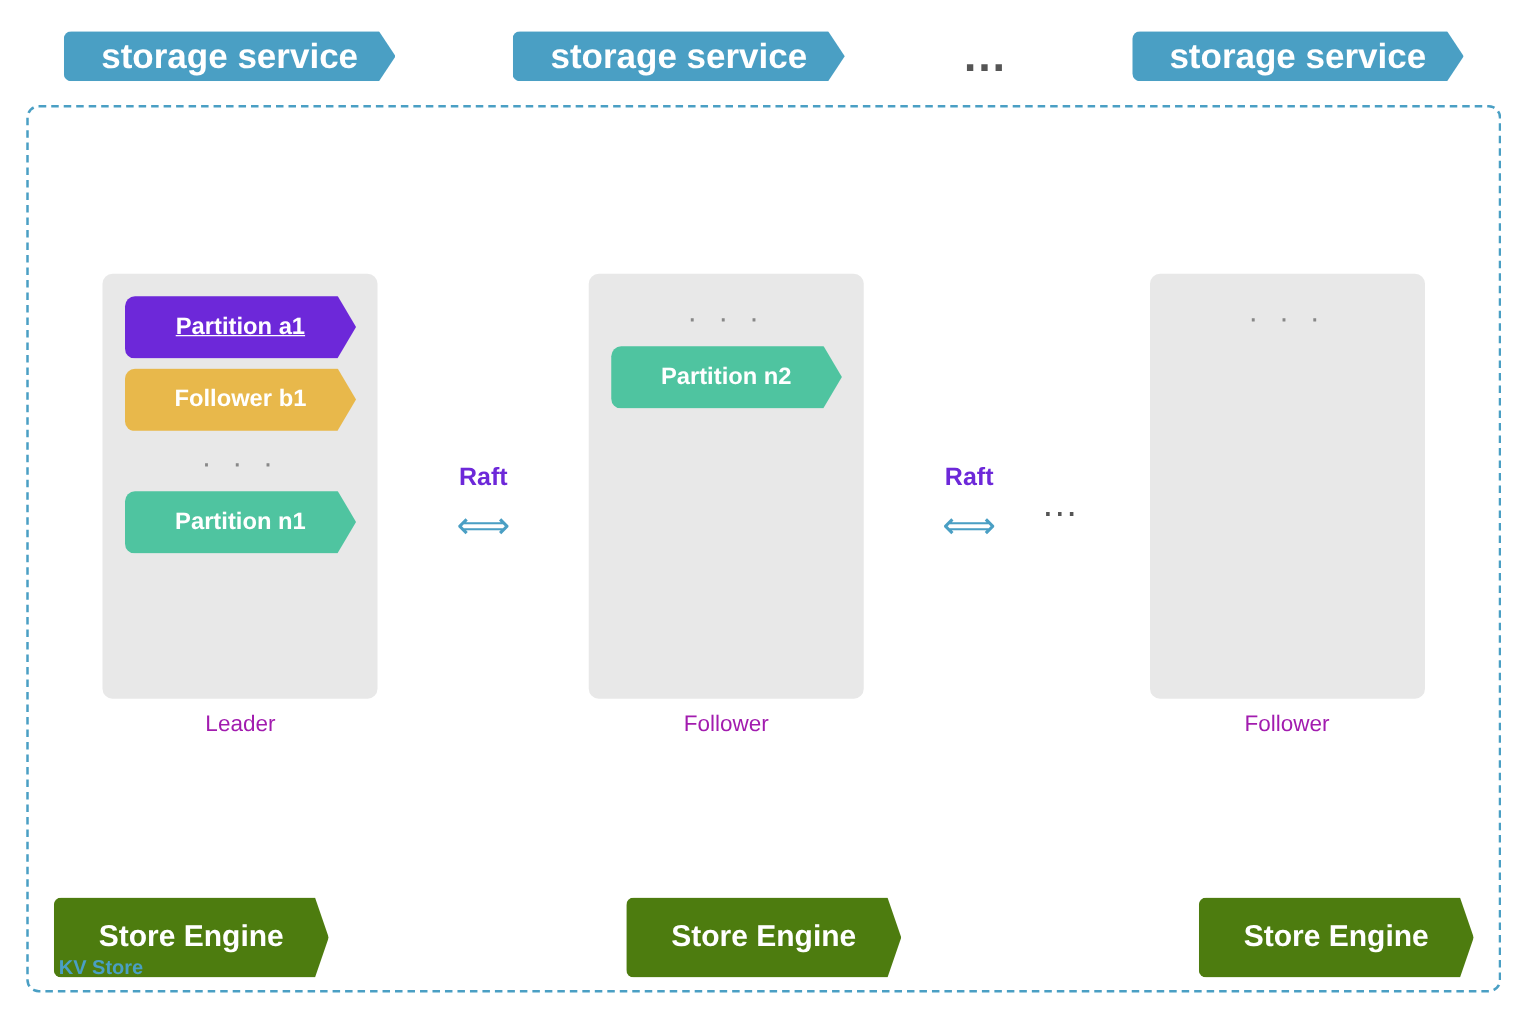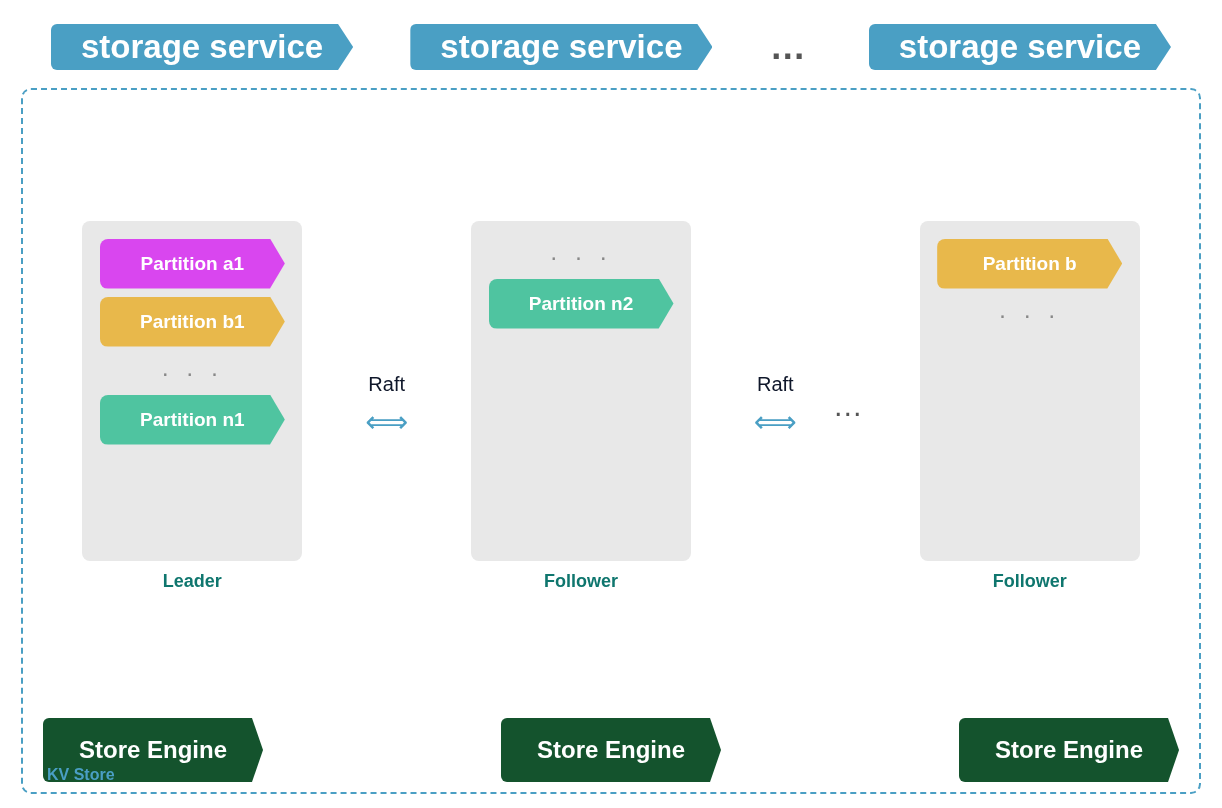--- a/index.html
+++ b/index.html
@@ -29,21 +29,21 @@
       align-items: center;
       justify-content: space-between;
       width: 100%;
       padding: 0 30px;
       margin-bottom: 18px;
       margin-top: 10px;
     }
     .storage-service-box {
       background: #4a9fc4;
       color: #fff;
-      font-size: 33px;
+      font-size: 28px;
       font-weight: 600;
       padding: 4px 30px;
       border-radius: 6px 6px 6px 6px;
       position: relative;
       clip-path: polygon(0 0, 95% 0, 100% 50%, 95% 100%, 0 100%, 0 0);
       min-width: 260px;
       text-align: center;
     }
     .dots-center {
       font-size: 36px;
@@ -109,52 +109,52 @@
       color: #fff;
       font-size: 19px;
       font-weight: 700;
       text-align: center;
       padding: 14px 0;
       width: 185px;
       margin-bottom: 8px;
       position: relative;
       clip-path: polygon(0 0, 92% 0, 100% 50%, 92% 100%, 0 100%, 0 0);
     }
-    .partition-red { background: #d946ef; }
+    .partition-red { background: #6d28d9; text-decoration: underline; }
     .partition-yellow { background: #e8b84b; }
     .partition-teal { background: #4fc4a0; }
 
     .partition-dots {
       font-size: 24px;
       color: #888;
       letter-spacing: 5px;
       margin: 4px 0 8px 0;
       text-align: center;
     }
 
     .server-label {
       font-size: 18px;
-      color: #0f766e;
-      font-weight: 700;
+      color: #a21caf;
+      font-weight: 400;
       margin-top: 10px;
     }
 
     
     .raft-connector {
       display: flex;
       flex-direction: column;
       align-items: center;
       justify-content: center;
       min-width: 90px;
       gap: 6px;
     }
     .raft-label {
-      color: #0f172a;
+      color: #6d28d9;
       font-size: 20px;
-      font-weight: 400;
+      font-weight: 700;
       margin-bottom: 2px;
     }
     .raft-arrow {
       display: flex;
       align-items: center;
     }
     
     .raft-arrow-sym {
       font-size: 30px;
       color: #4a9fc4;
@@ -176,21 +176,21 @@
     .bottom-row {
       display: flex;
       flex-direction: row;
       align-items: center;
       justify-content: space-between;
       width: 100%;
       padding: 0 0px;
       margin-top: 16px;
     }
     .store-engine-box {
-      background: #14532d;
+      background: #4d7c0f;
       color: #fff;
       font-size: 24px;
       font-weight: 700;
       padding: 18px 0;
       border-radius: 6px;
       text-align: center;
       width: 220px;
       clip-path: polygon(0 0, 95% 0, 100% 50%, 95% 100%, 0 100%, 0 0);
     }
     .store-engine-spacer {
@@ -218,21 +218,21 @@
   <div class="main-area">
 
     <div class="middle-section">
 
       <div class="server-col">
         <div class="server-box">
           <div class="partition-card partition-red">
             <span>Partition a1</span>
           </div>
           <div class="partition-card partition-yellow">
-            <span>Partition b1</span>
+            <span>Follower b1</span>
           </div>
           <div class="partition-dots">· · ·</div>
           <div class="partition-card partition-teal">
             <span>Partition n1</span>
           </div>
         </div>
         <div class="server-label">Leader</div>
       </div>
 
       <div class="raft-connector">
@@ -256,23 +256,20 @@
         <div class="raft-label">Raft</div>
         <div class="raft-arrow">
           <span class="raft-arrow-sym">⟺</span>
         </div>
       </div>
 
       <div class="mid-dots">…</div>
 
       <div class="server-col">
         <div class="server-box">
-          <div class="partition-card partition-yellow">
-            <span>Partition b</span>
-          </div>
           <div class="partition-dots">· · ·</div>
         </div>
         <div class="server-label">Follower</div>
       </div>
 
     </div>
 
     <div class="bottom-row">
       <div class="store-engine-box">
         <span>Store Engine</span>

